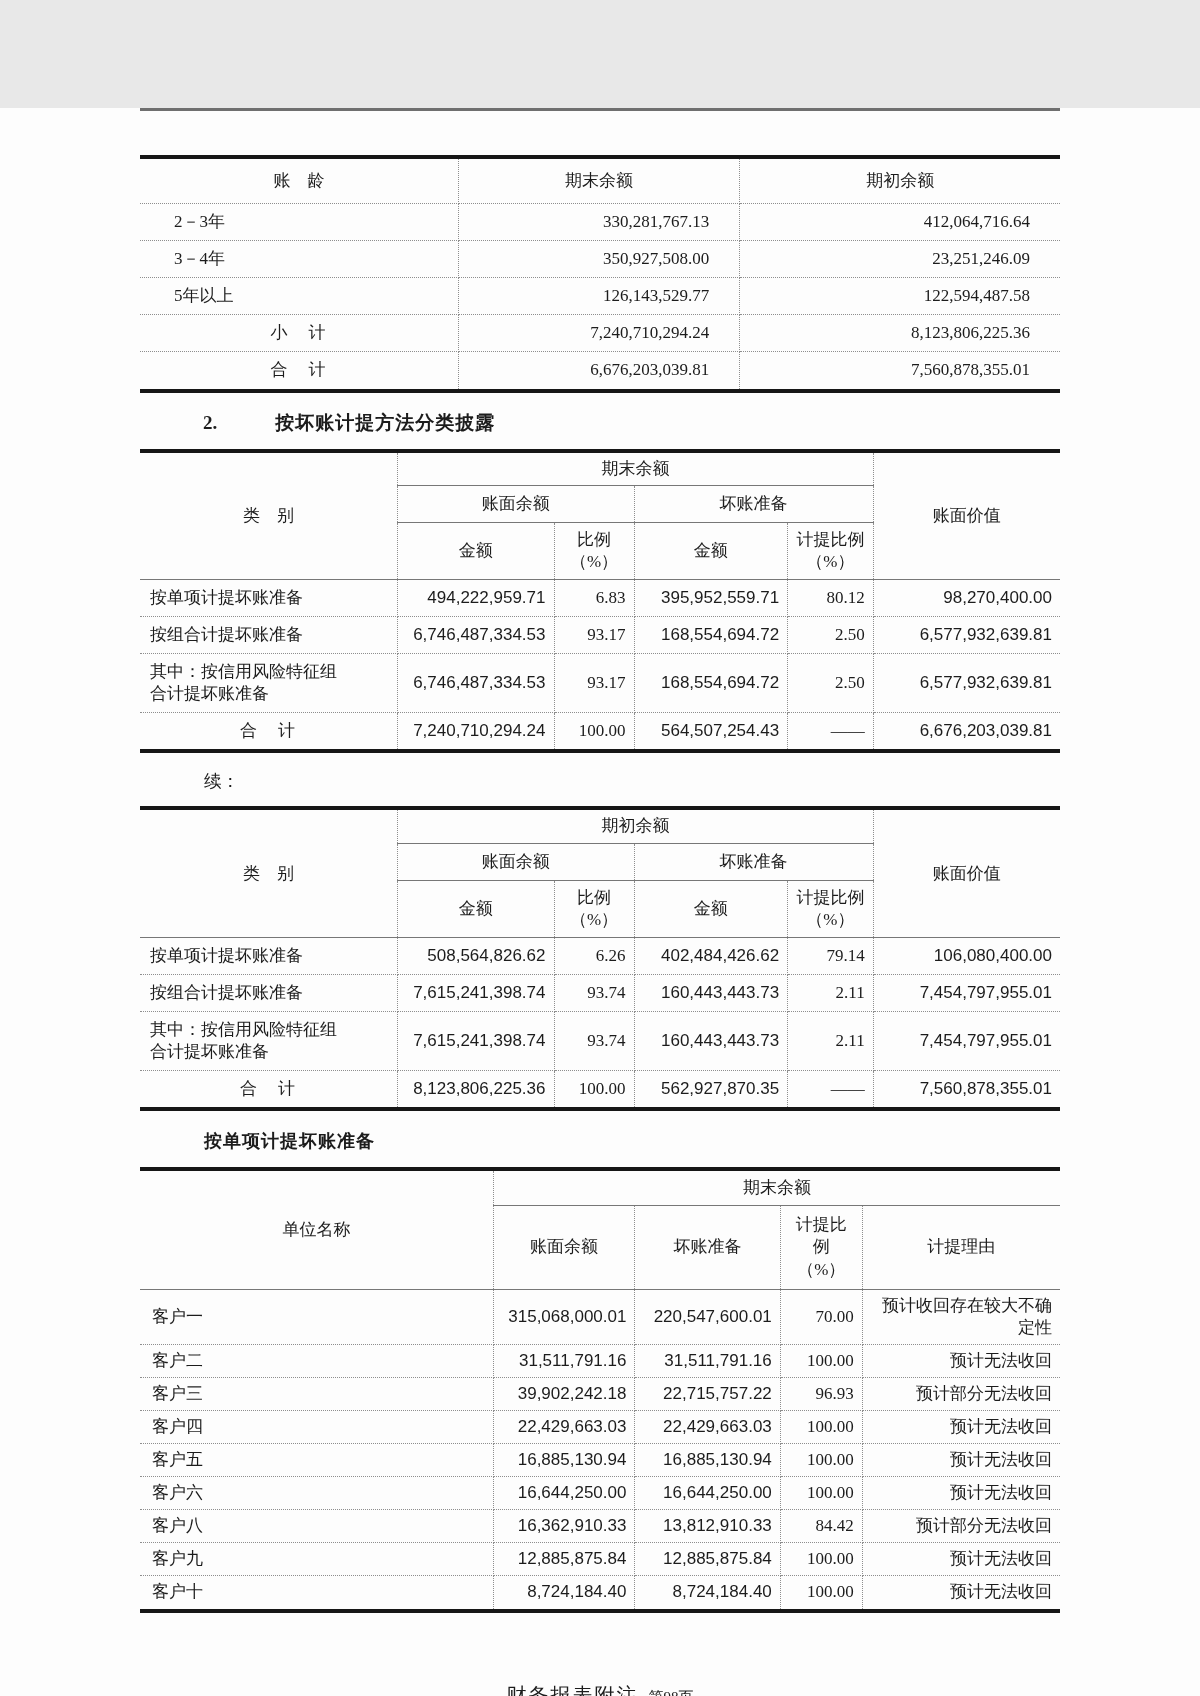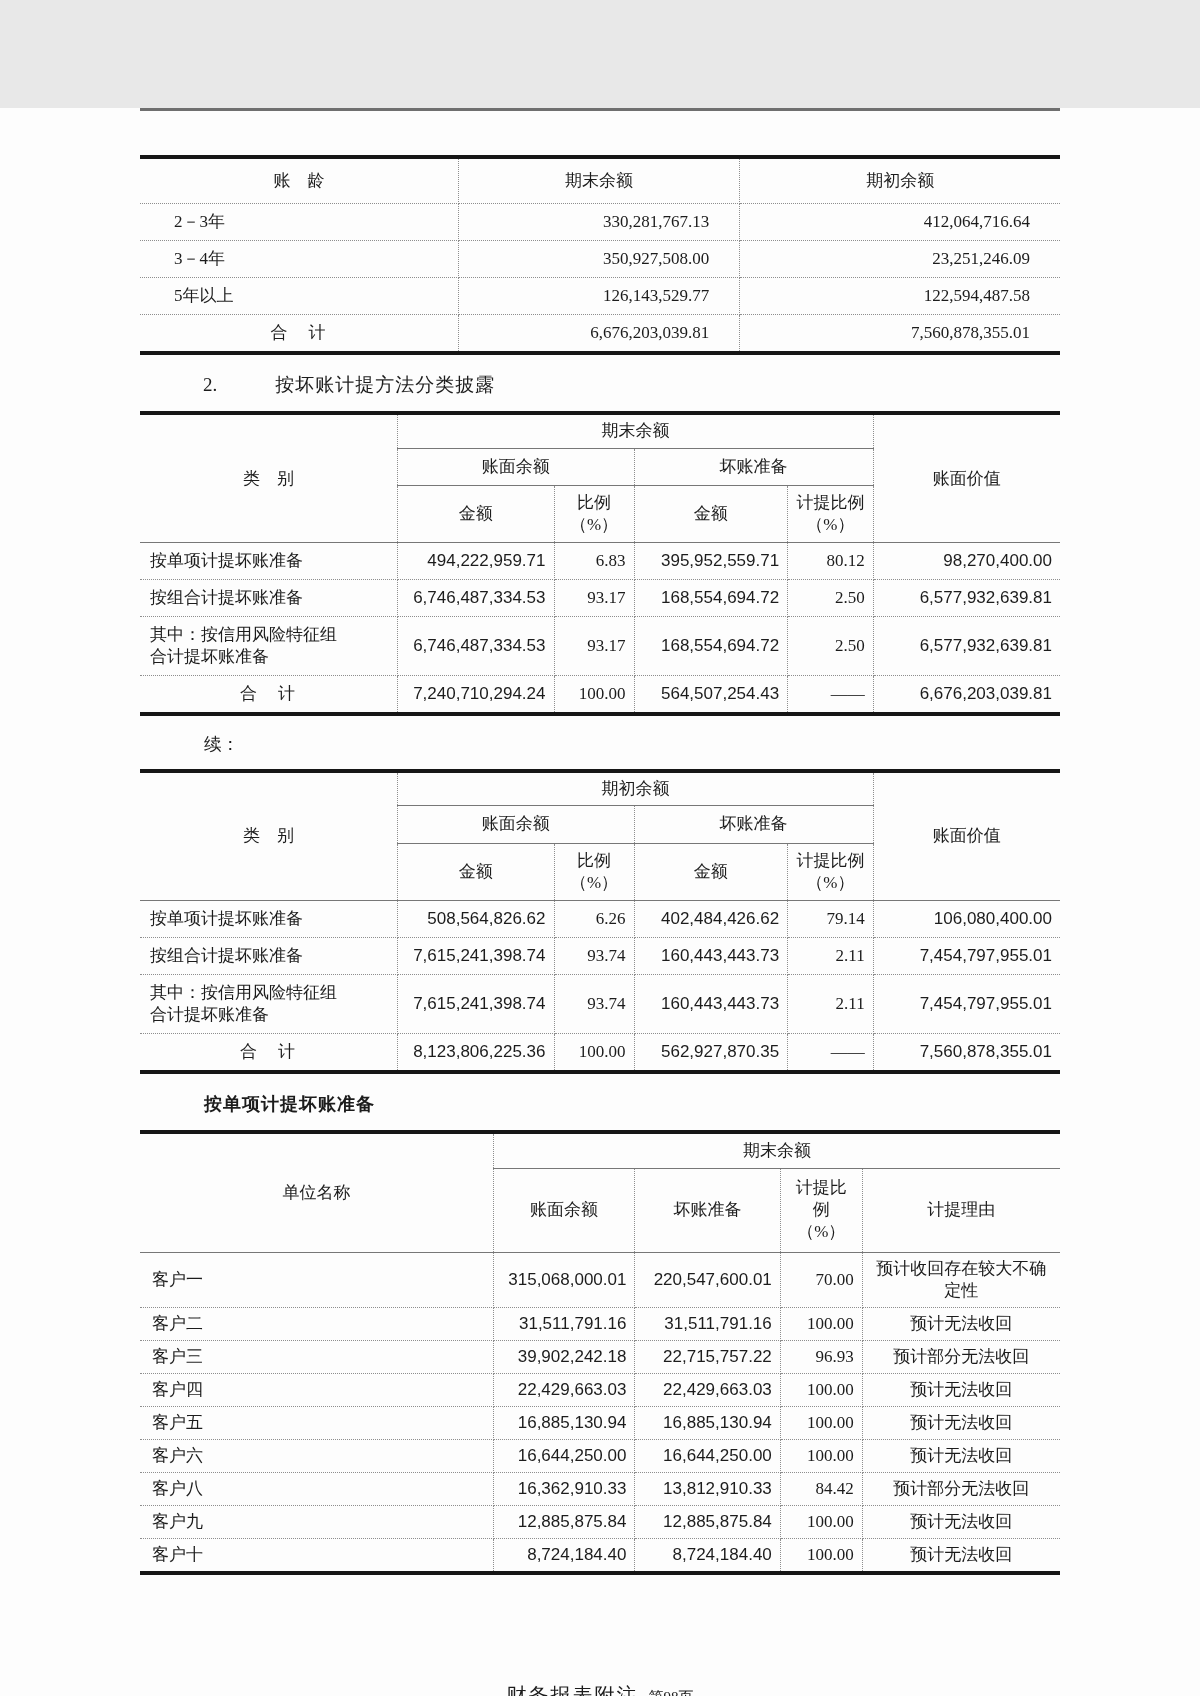--- a/index.html
+++ b/index.html
@@ -30,41 +30,41 @@
   .ctr { text-align:center; letter-spacing:2px; }
 
   
   .aging { margin-top:44px; }
   .aging thead th { padding:11px 6px; }
   .aging td { padding:7px 8px;font-family:Liberation Serif, serif; }
   .aging td.lbl { padding-left:34px; }
   .aging td.num { padding-right:30px; }
 
   
-  .section-heading { margin-top:17px; font-size:19px; font-weight:normal; }
+  .section-heading { margin-top:17px; font-size:19px; font-weight:bold; }
   .section-heading .no { margin-left:63px; }
   .section-heading .tt { margin-left:58px; letter-spacing:1px; }
   .method { margin-top:13px; }
   .method thead tr.r1 th { padding:5px 4px; }
   .method thead tr.r2 th { padding:7px 4px; }
   .method thead tr.r3 th { padding:6px 2px; }
   .method thead th { border-bottom-style:solid; border-bottom-color:#777; }
   .method td { padding:7px 8px; }
   .method td.cat { padding-left:10px; }
   .continued { margin-top:16px; font-size:17.5px; margin-left:64px; }
 
   
   .sub-heading { margin-top:18px; margin-left:64px; font-size:18px; font-weight:bold; letter-spacing:1px; }
   .single { margin-top:14px; }
   .single thead tr.r1 th { padding:6px 4px; }
   .single thead tr.r2 th { padding:8px 3px; }
   .single thead th { border-bottom-style:solid; border-bottom-color:#777; }
   .single td { padding:5px 8px; }
   .single td.lbl { padding-left:12px; }
-  .single td.reason { text-align:center; padding-left:8px; }
+  .single td.reason { text-align:right; padding-left:8px; }
 
   .footer { position:absolute; left:0; right:0; bottom:95px; text-align:center; }
   .footer .f-title { font-size:20px; letter-spacing:2px; }
   .footer .f-page { font-size:15px; margin-left:10px; }
 </style>
 </head>
 <body>
 
 <div class="page">
 
@@ -91,20 +91,25 @@
       </tr>
       <tr>
         <td class="lbl">3－4年</td>
         <td class="num">350,927,508.00</td>
         <td class="num">23,251,246.09</td>
       </tr>
       <tr>
         <td class="lbl">5年以上</td>
         <td class="num">126,143,529.77</td>
         <td class="num">122,594,487.58</td>
+      </tr>
+      <tr>
+        <td class="ctr">小　计</td>
+        <td class="num">7,240,710,294.24</td>
+        <td class="num">8,123,806,225.36</td>
       </tr>
       <tr>
         <td class="ctr">合　计</td>
         <td class="num">6,676,203,039.81</td>
         <td class="num">7,560,878,355.01</td>
       </tr>
     </tbody>
   </table>
 
   <div class="section-heading">

